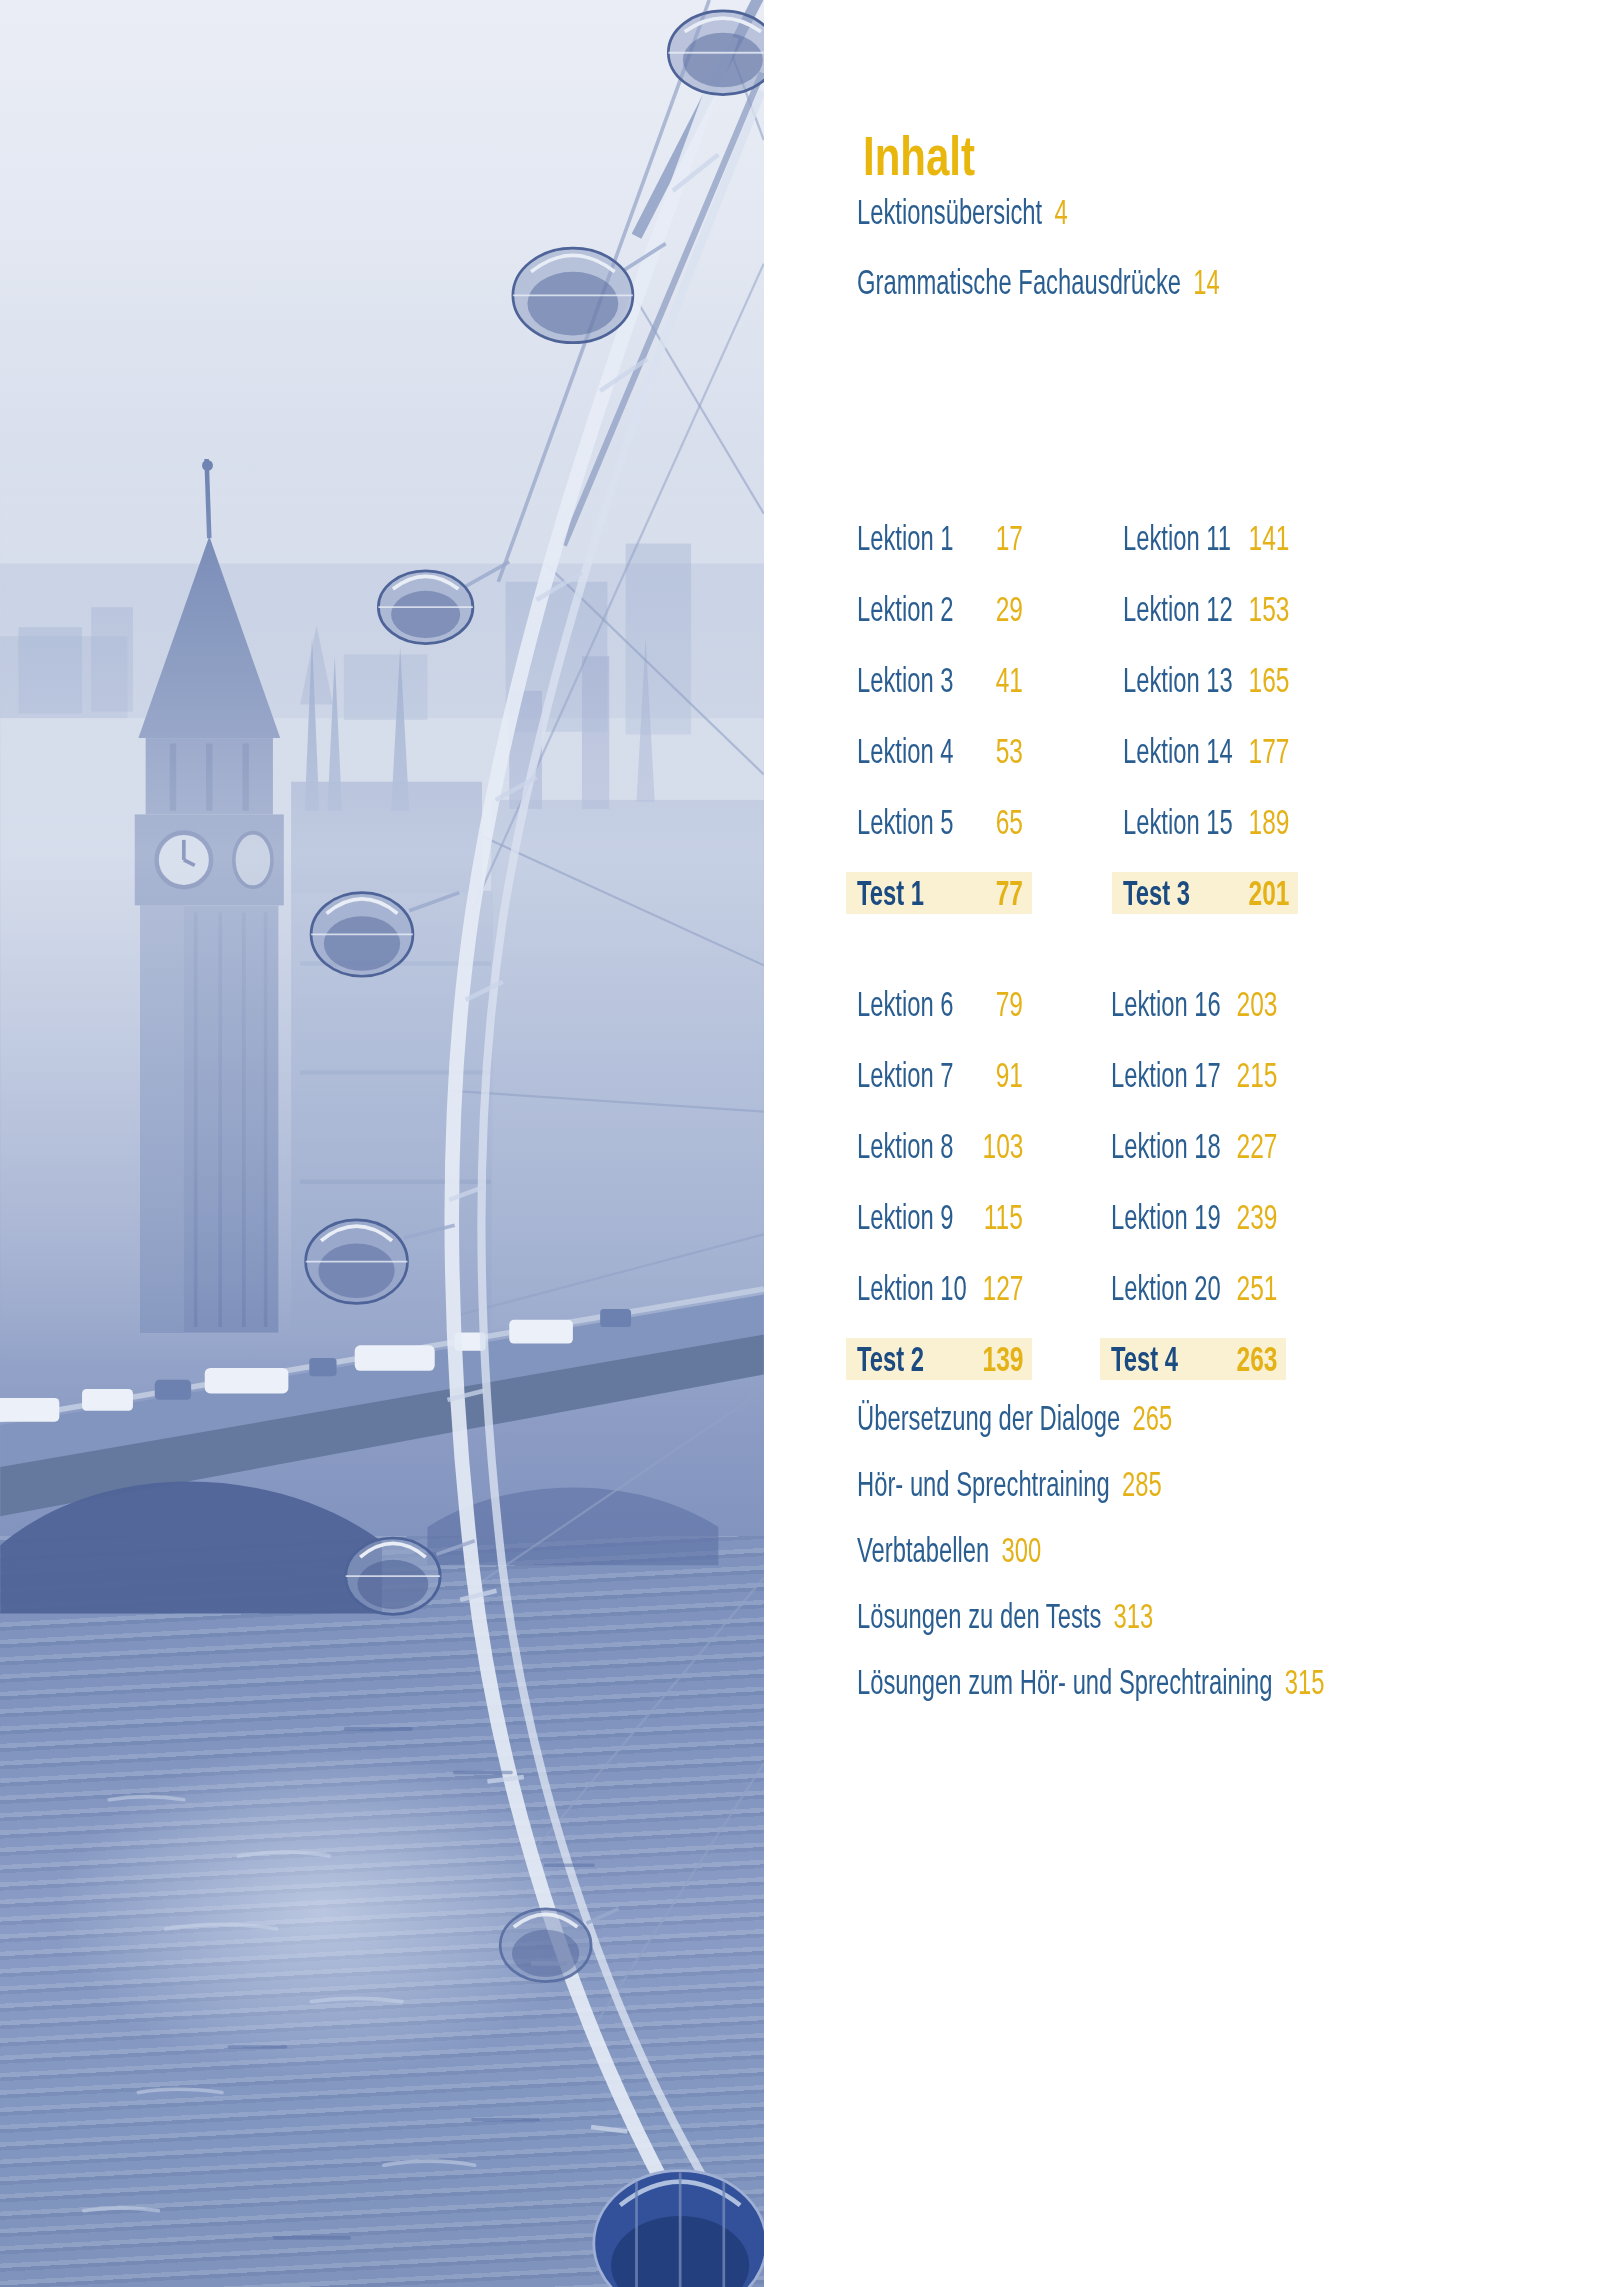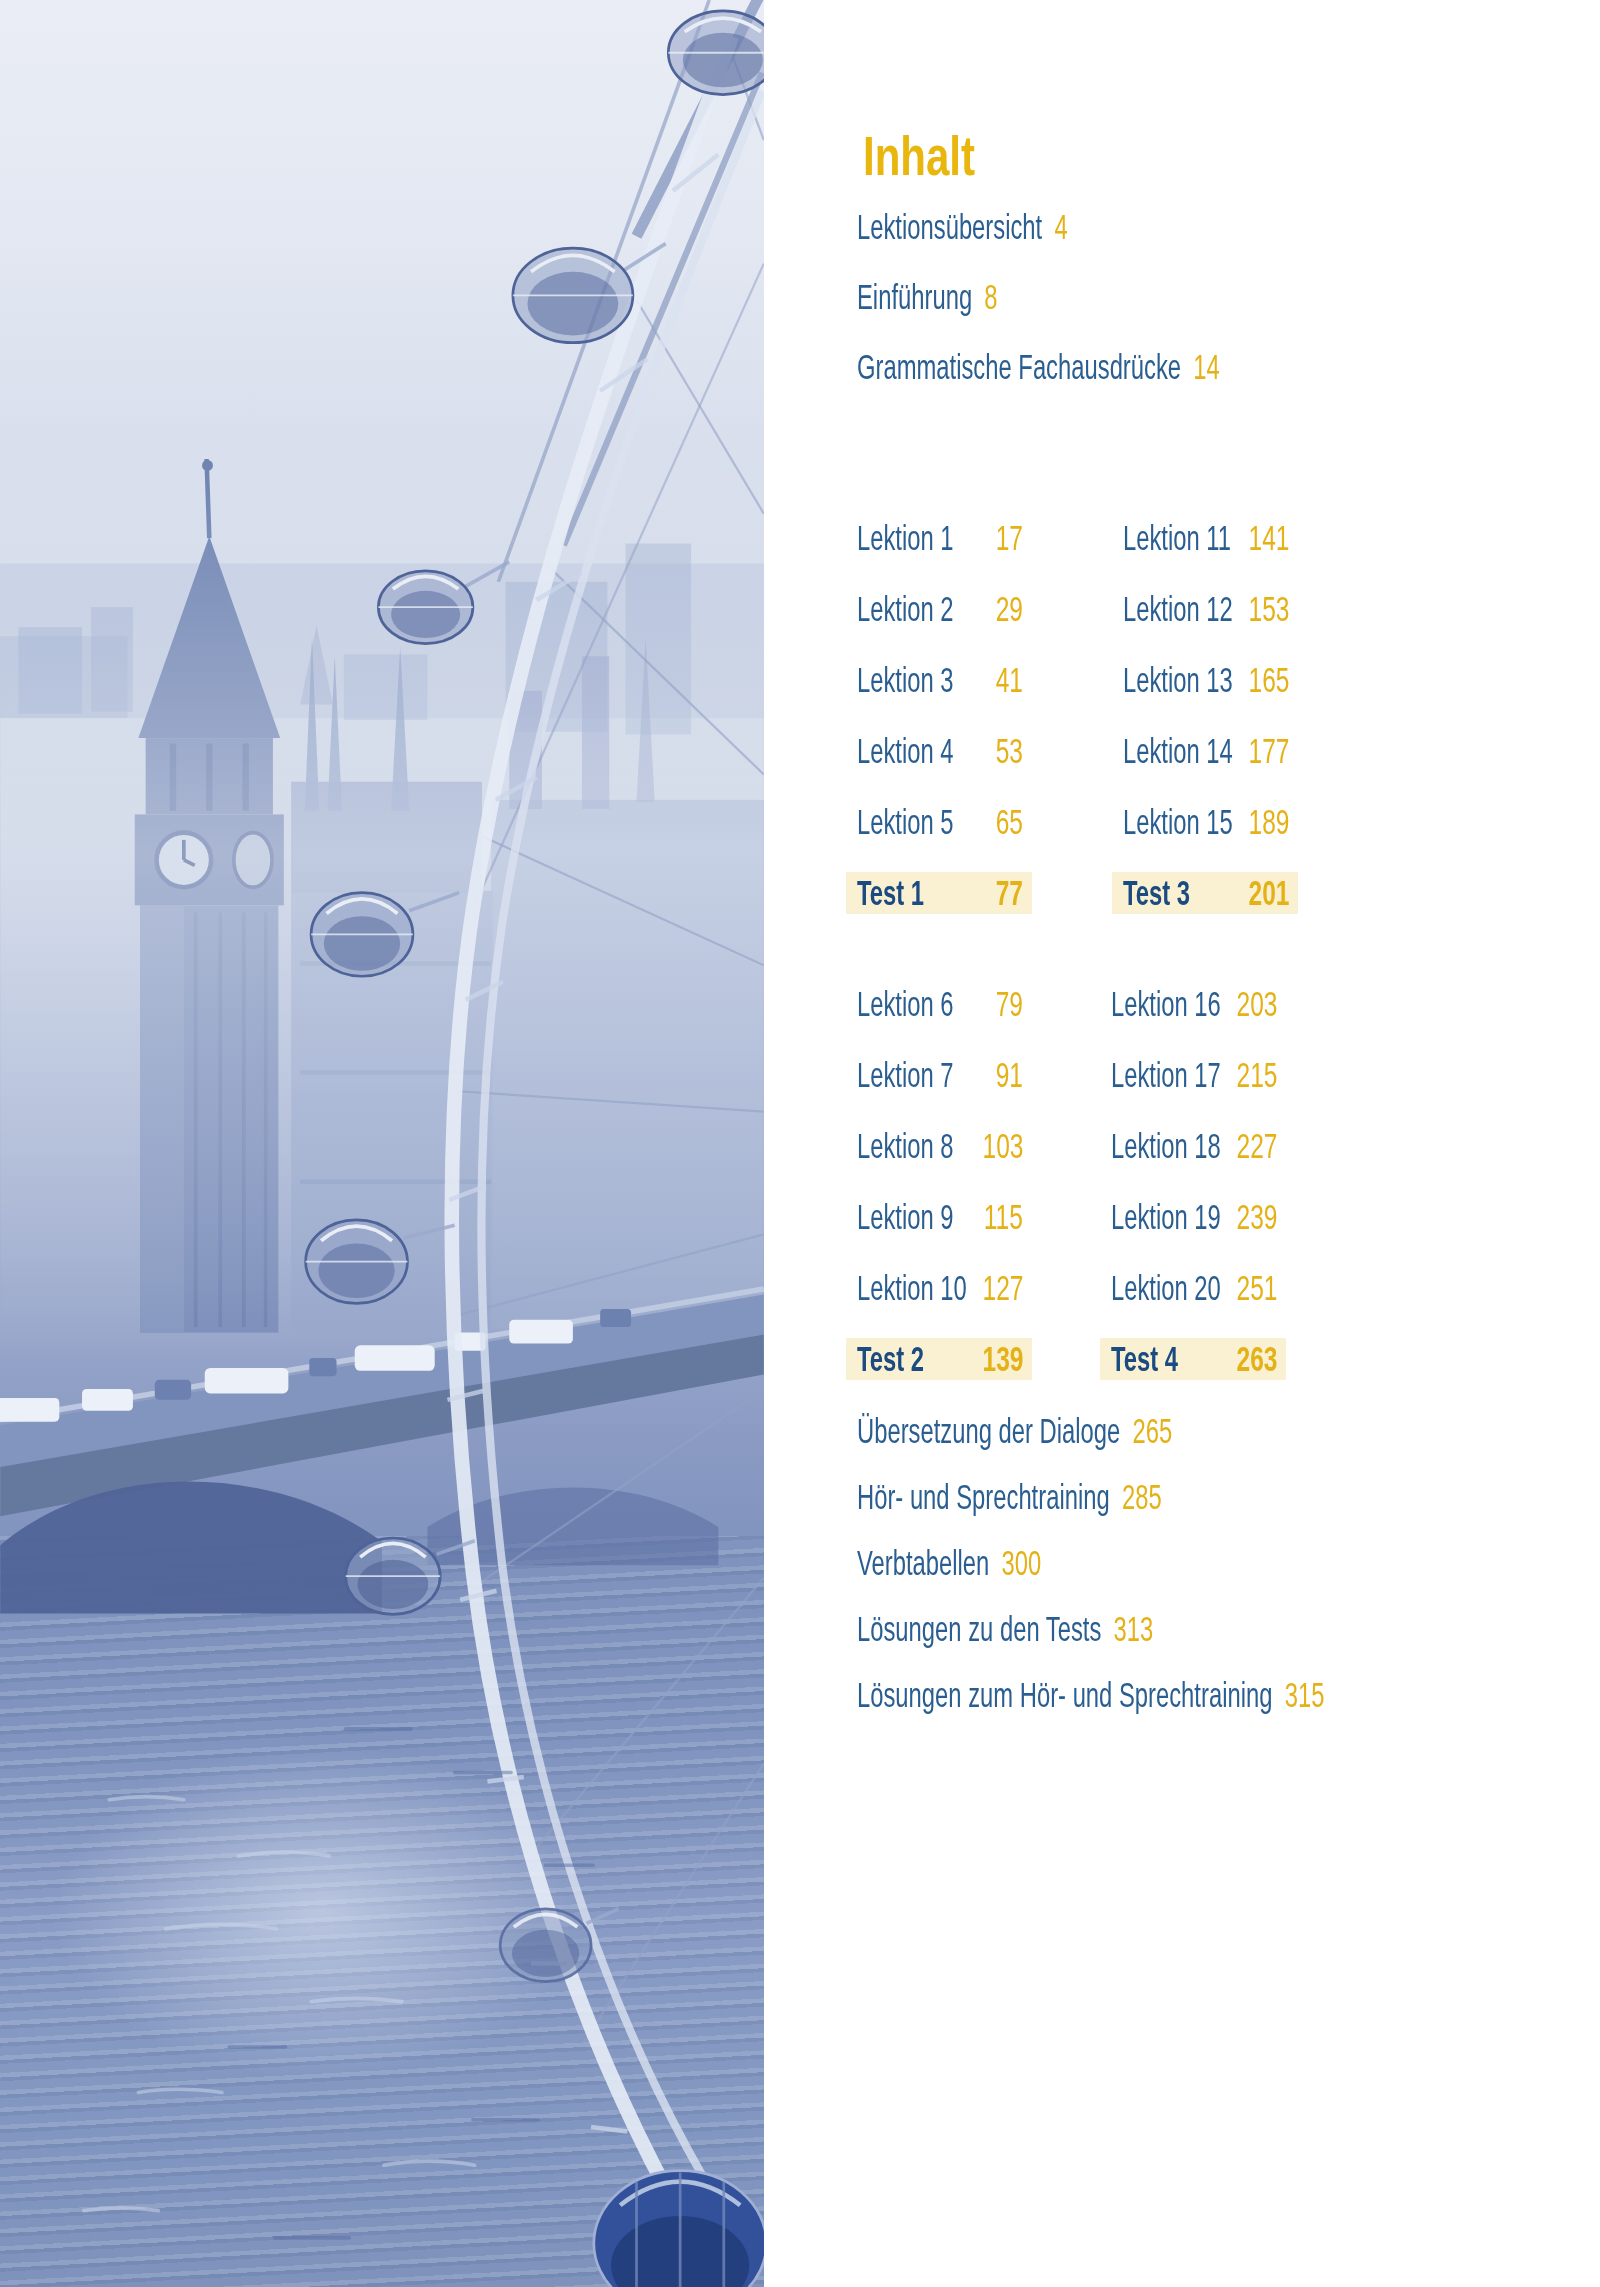--- a/index.html
+++ b/index.html
@@ -21,21 +21,21 @@
         rgba(255,255,255,0) 8.2px, rgba(255,255,255,0) 17.3px);}
   .photo svg{position:absolute;left:0;top:0;}
 
   
   .toc{position:absolute;left:809px;top:0;width:791px;height:2287px;margin-left:48px;}
   .title{position:absolute;left:6.4px;top:90px;font-size:56px;font-weight:700;
          color:#E8B60C;line-height:1;white-space:nowrap;
          transform:scaleX(.75);transform-origin:0 0;}
 
   .list{position:absolute;left:0;}
-  .list .line{height:70px;display:flex;align-items:center;white-space:nowrap;}
+  .list .line{height:70px;display:flex;white-space:nowrap;}
   .list.outro .line{height:66px;}
   .txt{display:inline-block;transform:scaleX(.68);transform-origin:0 50%;white-space:nowrap;}
   .lbl{color:#2A5E91;font-size:35px;}
   .pgnum{color:#E4B117;font-size:35px;}
   .txt .pgnum{margin-left:18px;}
   .intro{top:192px;}
   .outro{top:1398px;}
 
   .grid{position:absolute;left:-11px;width:441px;}
   .block{position:absolute;left:0;display:flex;}
@@ -260,23 +260,20 @@
 
 <main class="toc">
 
   <h1 class="title">Inhalt</h1>
 
   <section class="list intro">
     <div class="line">
         <span class="txt"><span class="lbl">Lektionsübersicht</span><span class="pgnum">4</span></span>
       </div>
     <div class="line">
-        <span class="txt"><span class="lbl">Einführung</span><span class="pgnum">8</span></span>
-      </div>
-    <div class="line">
         <span class="txt"><span class="lbl">Grammatische Fachausdrücke</span><span class="pgnum">14</span></span>
       </div>
   </section>
 
   <section class="grid">
 
     <div class="block block1">
       <div class="col">
         <div class="row">
             <div class="cell">

